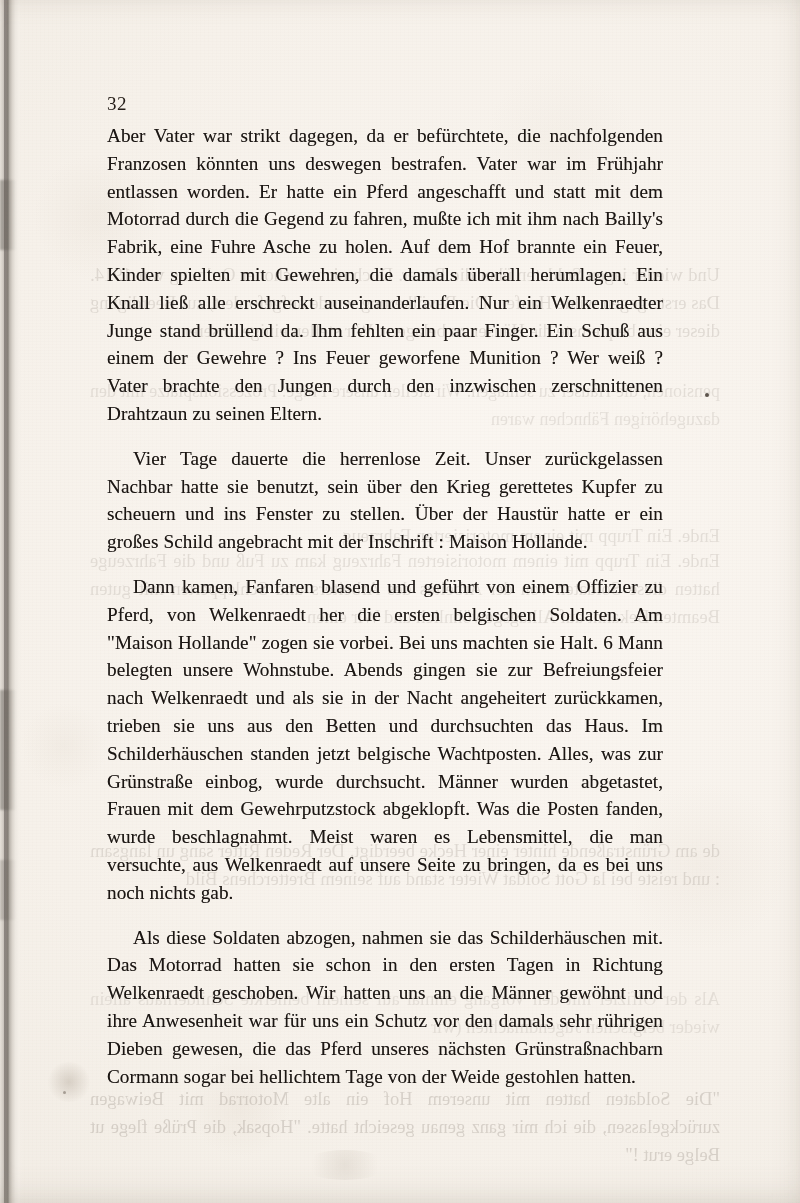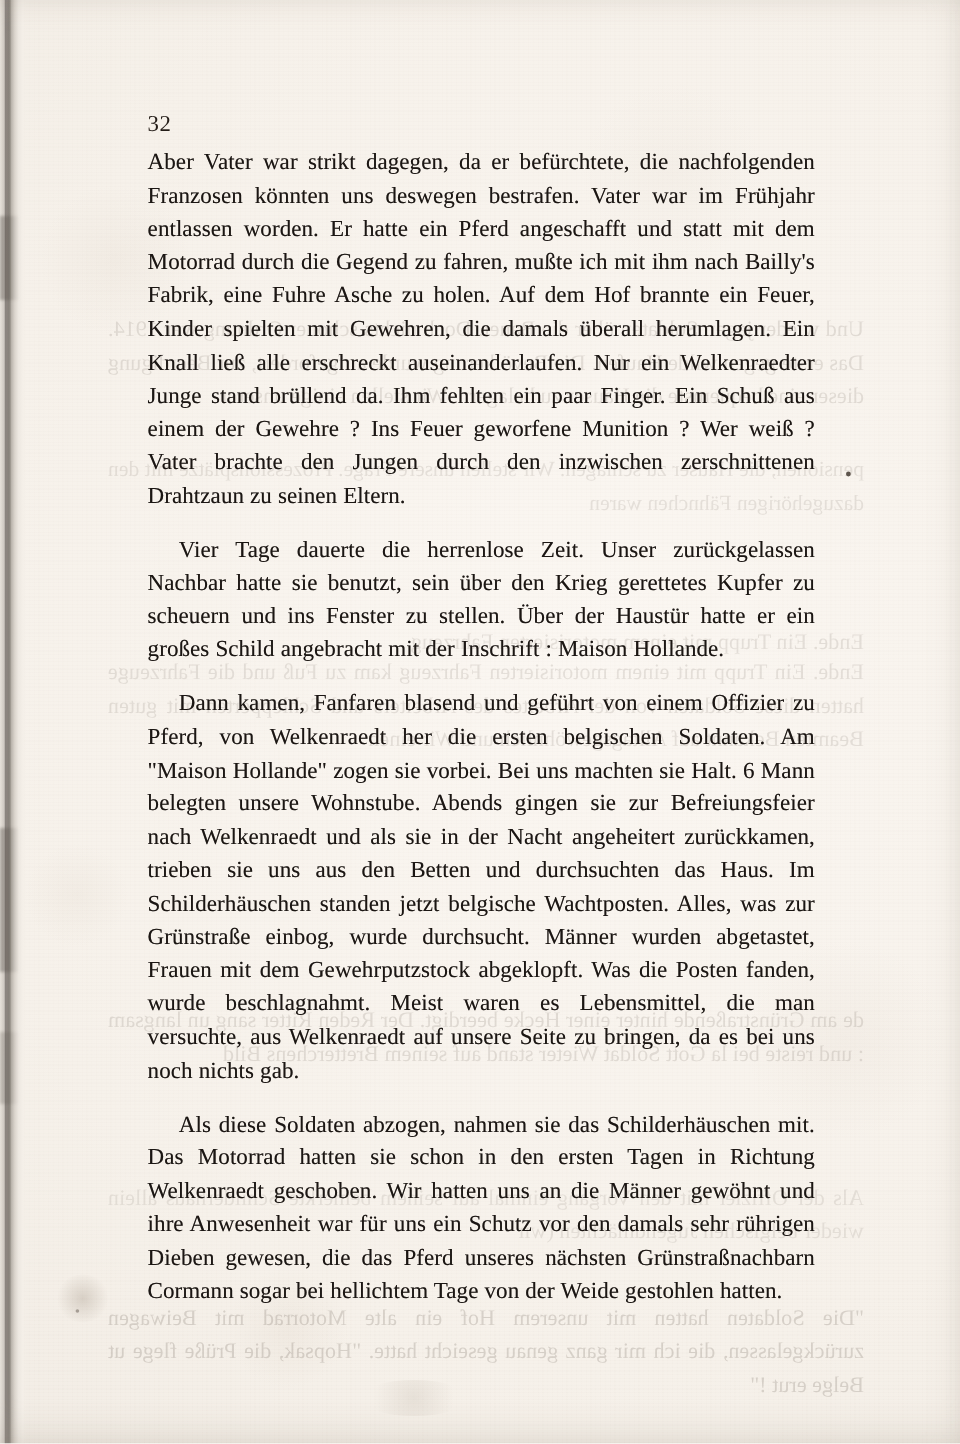--- a/index.html
+++ b/index.html
@@ -89,21 +89,21 @@
     font-family: "Liberation Serif", "DejaVu Serif", serif;
     font-size: 18.5px;
     line-height: 27.8px;
     text-align: justify;
     transform: scaleX(-1);
     filter: blur(.35px);
   }
 
   .content {
     position: absolute;
-    left: 123px;
+    left: 107px;
     top: 92px;
     width: 556px;
   }
 
   .folio {
     font-size: 19px;
     line-height: 24px;
     letter-spacing: .4px;
     margin: 0 0 6px 0;
     color: #241d18;

